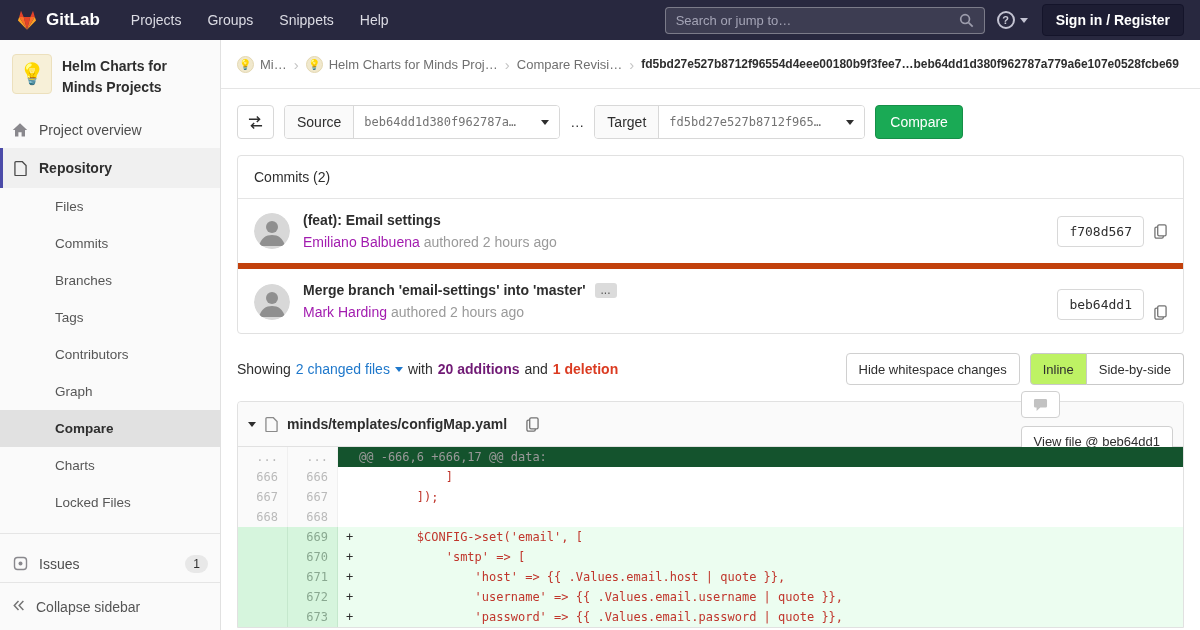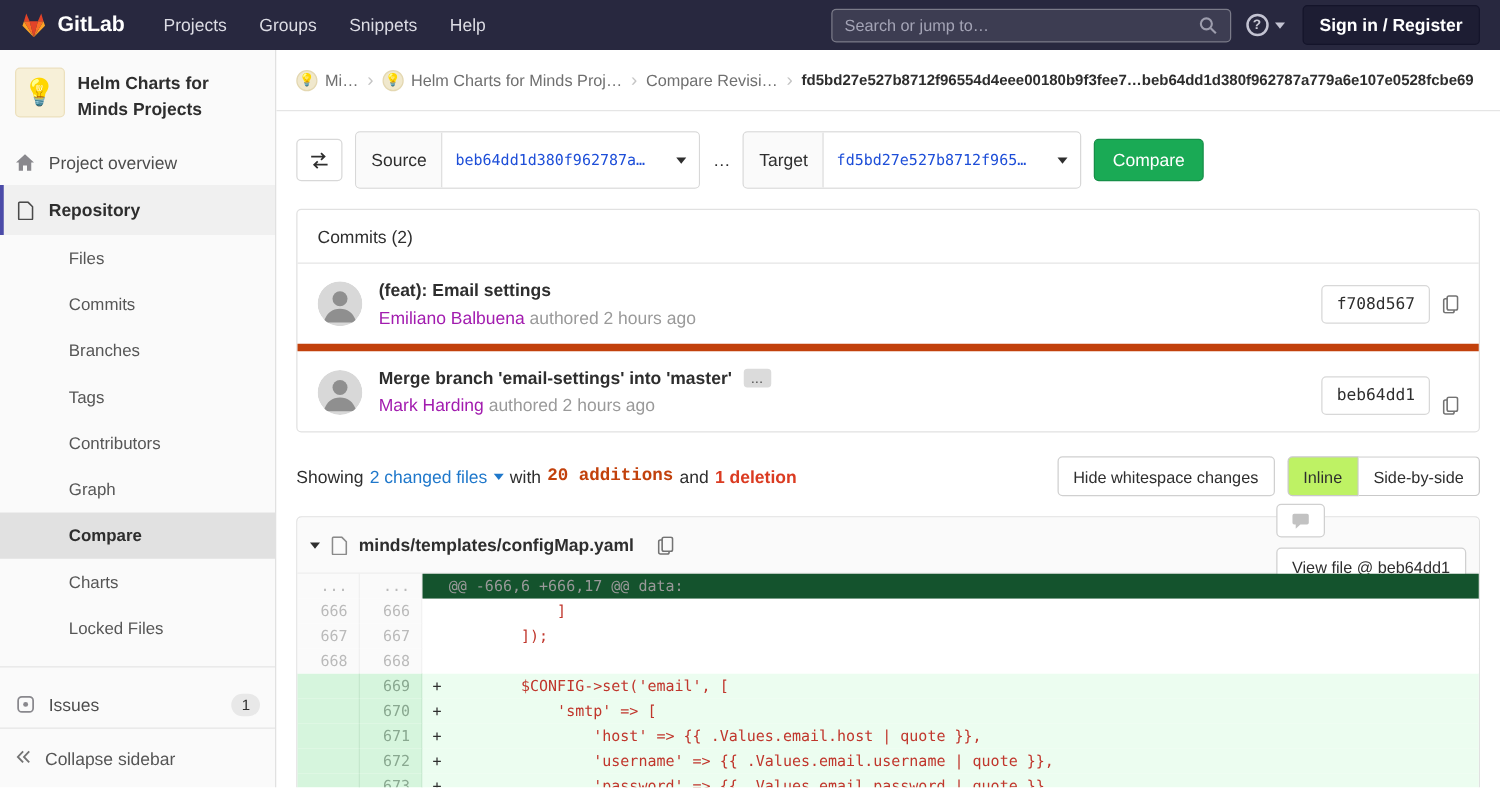--- a/index.html
+++ b/index.html
@@ -48,24 +48,24 @@
   .breadcrumb { display:flex; align-items:center; gap:7px; min-width:0; white-space:nowrap; }
   .crumb { display:flex; align-items:center; gap:6px; font-size:13px; color:#707070; }
   .crumb-avatar { width:17px; height:17px; border-radius:50%; background:#f0e8cd; border:1px solid #e4d8b2; font-size:10px; display:flex; align-items:center; justify-content:center; flex:none; }
   .crumb-sep { color:#c5c5c5; font-size:15px; line-height:1; }
   .crumb-current { font-weight:bold; color:#2e2e2e; font-size:12px; }
   .main-pad { padding:12px 16px 0; }
 
   
   .compare-form { display:flex; align-items:center; gap:10px; margin:4px 0 16px; }
   .icon-btn { width:37px; height:34px; border:1px solid #d8d8d8; background:#fff; border-radius:4px; display:flex; align-items:center; justify-content:center; }
-  .field-group { display:flex; height:46px; border:1px solid #d8d8d8; border-radius:4px; overflow:hidden; background:#fff; }
+  .field-group { display:flex; height:34px; border:1px solid #d8d8d8; border-radius:4px; overflow:hidden; background:#fff; }
   .field-label { background:#fafafa; border-right:1px solid #d8d8d8; padding:0 12px; display:flex; align-items:center; font-size:14px; color:#2e2e2e; }
   .field-value { background:#fff; width:205px; display:flex; align-items:center; justify-content:space-between; gap:8px; padding:0 10px; cursor:pointer; }
-  .field-value .refname { font-family:"DejaVu Sans Mono", monospace; font-size:12px; color:#1d4ed8; overflow:hidden; white-space:nowrap; }
+  .field-value .refname { font-family:"DejaVu Sans Mono", monospace; font-size:12px; color:#737373; overflow:hidden; white-space:nowrap; }
   .dots-sep { color:#2e2e2e; font-size:14px; }
   .btn-green { background:#1aaa55; border:1px solid #168f48; color:#fff; height:34px; padding:0 14px; border-radius:4px; font-size:14px; }
 
   
   .panel { border:1px solid #e1e1e1; border-radius:4px; background:#fff; }
   .commits-panel { margin-bottom:19px; }
   .panel-header { padding:13px 16px; border-bottom:1px solid #e5e5e5; font-size:14px; color:#2e2e2e; }
   .commit-row { display:flex; align-items:center; padding:13px 16px; }
   .commit-row + .commit-row { border-top:6px solid #c2410c;align-items:flex-end; }
   .commit-avatar { width:36px; height:36px; border-radius:50%; overflow:hidden; flex:none; margin-right:13px; }
@@ -76,21 +76,21 @@
   .commit-meta { margin-top:6px; font-size:14px; color:#9a9a9a; }
   .commit-meta .author { color:#a21caf; }
   .sha-box { font-family:"DejaVu Sans Mono", monospace; font-size:13px; border:1px solid #d8d8d8; border-radius:4px; padding:7px 11px; background:#fff; color:#2e2e2e; }
   .copy-btn { margin-left:10px; background:none; border:none; display:flex; align-items:center; }
 
   
   .diff-summary { display:flex; align-items:center; margin:0 0 16px; font-size:14px; }
   .ds-left { display:flex; align-items:center; gap:5px; flex:1; }
   .link-blue { color:#1f78cb; display:flex; align-items:center; gap:5px; }
   .link-blue .caret-down { border-top-color:#1f78cb; }
-  .text-green { color:#c2410c; font-weight:bold;font-family:Liberation Mono, monospace; }
+  .text-green { color:#701a75; font-weight:bold; }
   .text-red { color:#db3b21; font-weight:bold; }
   .btn-white { background:#fff; border:1px solid #d0d0d0; border-radius:4px; height:32px; padding:12px 12px; font-size:13px; color:#2e2e2e; display:inline-flex; align-items:center; }
   .seg-group { display:flex; margin-left:10px; }
   .seg-btn { background:#fff; border:1px solid #c9c9c9; height:32px; padding:0 12px; font-size:13px; color:#2e2e2e; }
   .seg-btn.first { border-radius:4px 0 0 4px; }
   .seg-btn.last { border-radius:0 4px 4px 0; border-left:none; }
   .seg-btn.active { background:#bef264; }
 
   
   .diff-panel { border-radius:4px 4px 0 0; }

